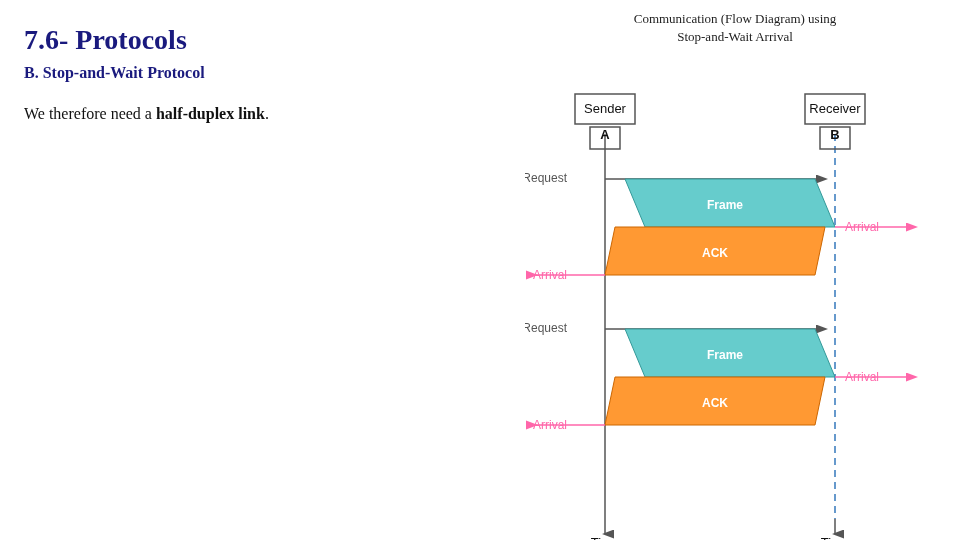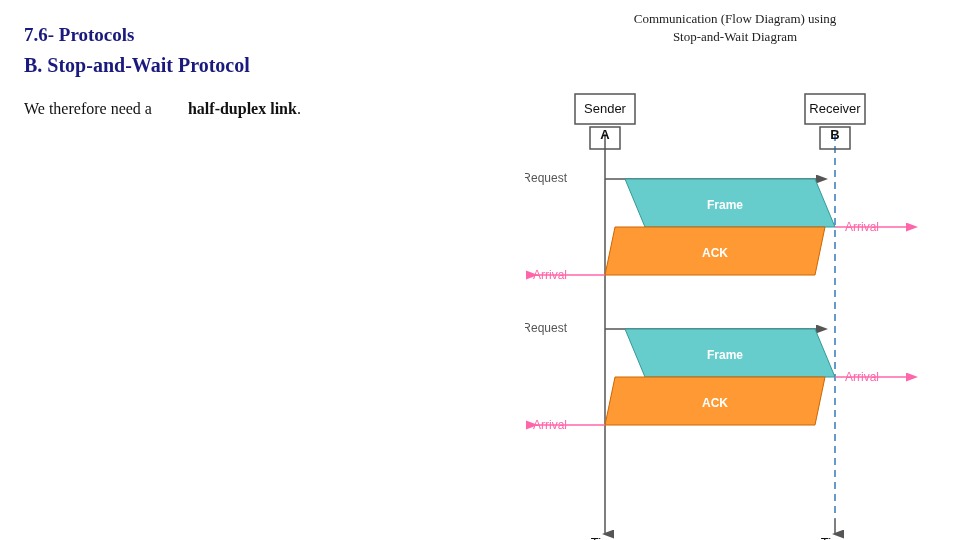--- a/index.html
+++ b/index.html
@@ -35,55 +35,54 @@
 
     .diagram-title {
       text-align: center;
       font-size: 13px;
       color: #222;
       margin-top: 10px;
       line-height: 1.4;
     }
 
     h1.section-title {
-      font-size: 19px;
+      font-size: 28px;
       font-weight: bold;
       color: #1a1a7e;
       margin-bottom: 8px;
     }
 
     h2.subsection-title {
       font-size: 20px;
       font-weight: bold;
       color: #1a1a7e;
       margin-bottom: 8px;
     }
 
     h3.topic-title {
-      font-size: 20px;
+      font-size: 16px;
       font-weight: bold;
       color: #1a1a7e;
       margin-bottom: 20px;
     }
 
     .body-text {
       font-size: 16px;
       color: #111;
       line-height: 1.55;
       margin-bottom: 18px;
     }
 
     .body-text em {
       font-style: italic;
       font-weight: bold;
     }
 
     .body-text strong {
       font-weight: bold;
-      margin-left: 32px;
     }
 
     
     .diagram-container {
       flex: 1;
       width: 100%;
       display: flex;
       align-items: center;
       justify-content: center;
     }
@@ -95,21 +94,21 @@
   <h1 class="section-title">7.6- Protocols</h1>
   <h3 class="topic-title">B. Stop-and-Wait Protocol</h3>
   <p class="body-text">
     We therefore need a <strong>half-duplex link</strong><span>.</span>
   </p>
 </div>
 
 <div class="right-panel">
   <div class="diagram-title">
     <span>Communication (Flow Diagram) using</span><br>
-    <span>Stop-and-Wait Diagram</span>
+    <span>Stop-and-Wait Arrival</span>
   </div>
   <div class="diagram-container">
 
     <svg width="420" height="470" viewBox="0 0 420 470">
 
       <line x1="80" y1="55" x2="80" y2="440" stroke="#555" stroke-width="1.5"></line>
 
       <line x1="310" y1="55" x2="310" y2="440" stroke="#6699cc" stroke-width="2" stroke-dasharray="7,5"></line>
 
       <rect x="50" y="15" width="60" height="30" fill="none" stroke="#555" stroke-width="1.5"></rect>

